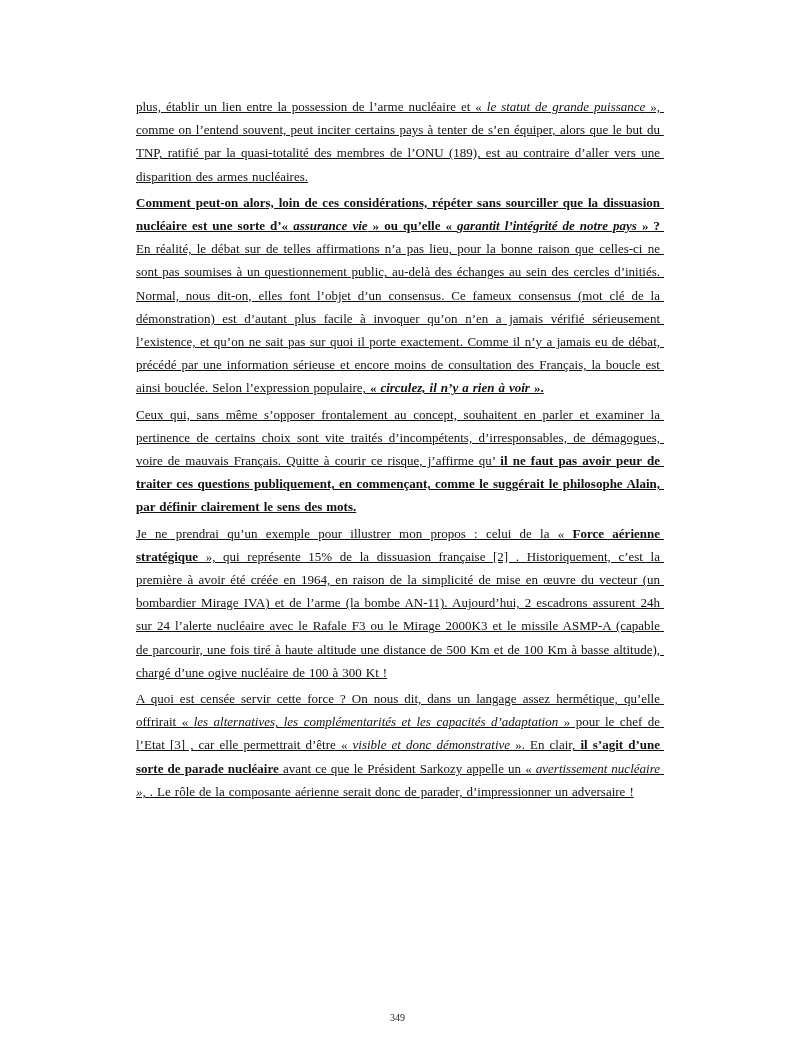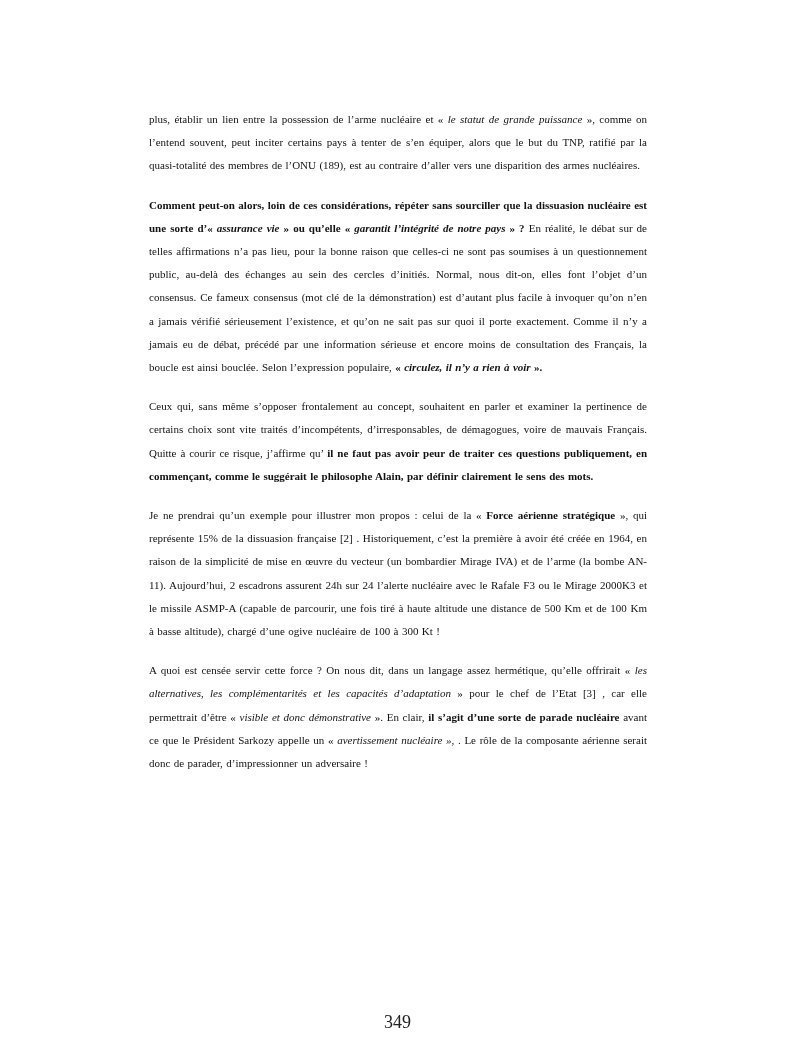--- a/index.html
+++ b/index.html
@@ -16,39 +16,40 @@
     color: #121212;
     overflow: hidden;
   }
   .text-block {
     position: absolute;
     left: 133px;
     top: 92px;
     width: 530px;
   }
   .text-block p {
-    margin: 16px;
+    margin: 3px;
     padding: 0;
-    font-size: 11px;
+    font-size: 13px;
     line-height: 23.2px;
     text-align: justify;
     text-justify: inter-word;
     word-spacing: 0.06em;
+    text-decoration: underline;
   }
   .text-block p span { white-space: pre-wrap; }
   .b  { font-weight: bold; }
   .i  { font-style: italic; }
   .bi { font-weight: bold; font-style: italic; }
   .footer {
     position: absolute;
     left: 0;
     top: 1012px;
     width: 795px;
     text-align: center;
-    font-size: 18px;
+    font-size: 10px;
     color: #222222;
   }
 </style>
 </head>
 <body>
 
 <div class="page">
   <div class="text-block">
       <p><span>plus, établir un lien entre la possession de l’arme nucléaire et « </span><span class="i">le statut de grande puissance</span><span> », comme on l’entend souvent, peut inciter certains pays à tenter de s’en équiper, alors que le but du TNP, ratifié par la quasi-totalité des membres de l’ONU (189), est au contraire d’aller vers une disparition des armes nucléaires.</span></p>
       <p><span class="b">Comment peut-on alors, loin de ces considérations, répéter sans sourciller que la dissuasion nucléaire est une sorte d’« </span><span class="bi">assurance vie</span><span class="b"> » ou qu’elle « </span><span class="bi">garantit l’intégrité de notre pays</span><span class="b"> » ?</span><span> En réalité, le débat sur de telles affirmations n’a pas lieu, pour la bonne raison que celles-ci ne sont pas soumises à un questionnement public, au-delà des échanges au sein des cercles d’initiés. Normal, nous dit-on, elles font l’objet d’un consensus. Ce fameux consensus (mot clé de la démonstration) est d’autant plus facile à invoquer qu’on n’en a jamais vérifié sérieusement l’existence, et qu’on ne sait pas sur quoi il porte exactement. Comme il n’y a jamais eu de débat, précédé par une information sérieuse et encore moins de consultation des Français, la boucle est ainsi bouclée. Selon l’expression populaire, </span><span class="b">« </span><span class="bi">circulez, il n’y a rien à voir</span><span class="b"> ».</span></p>

